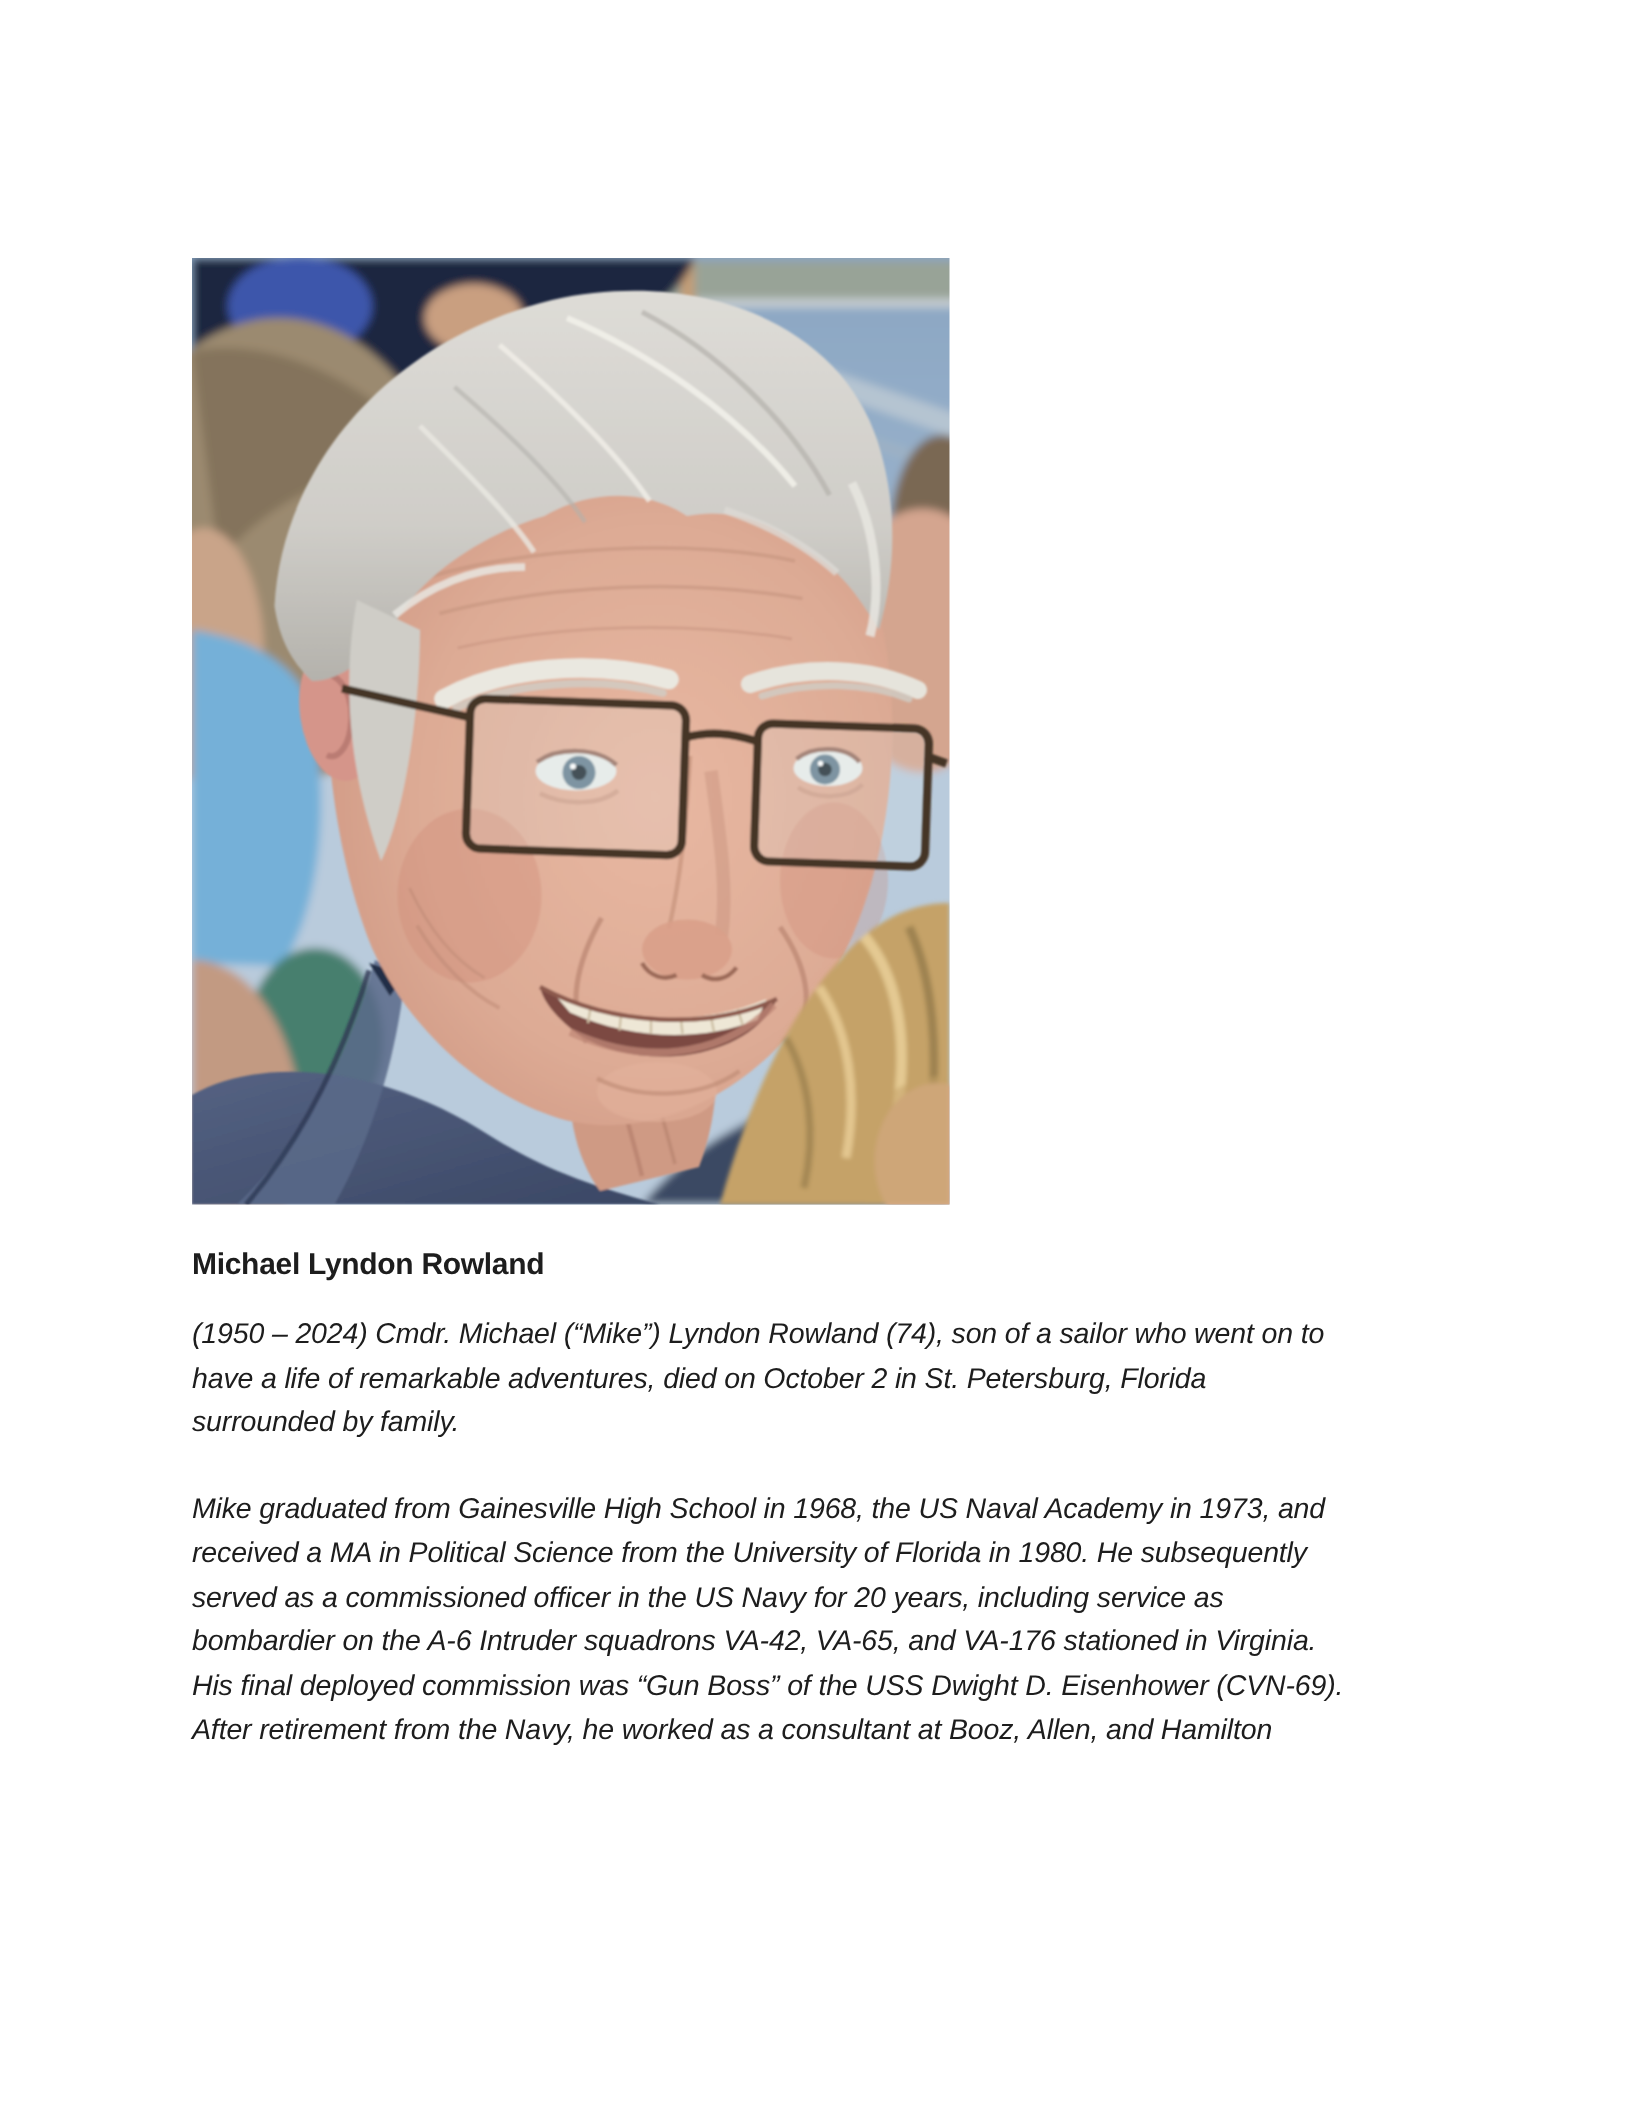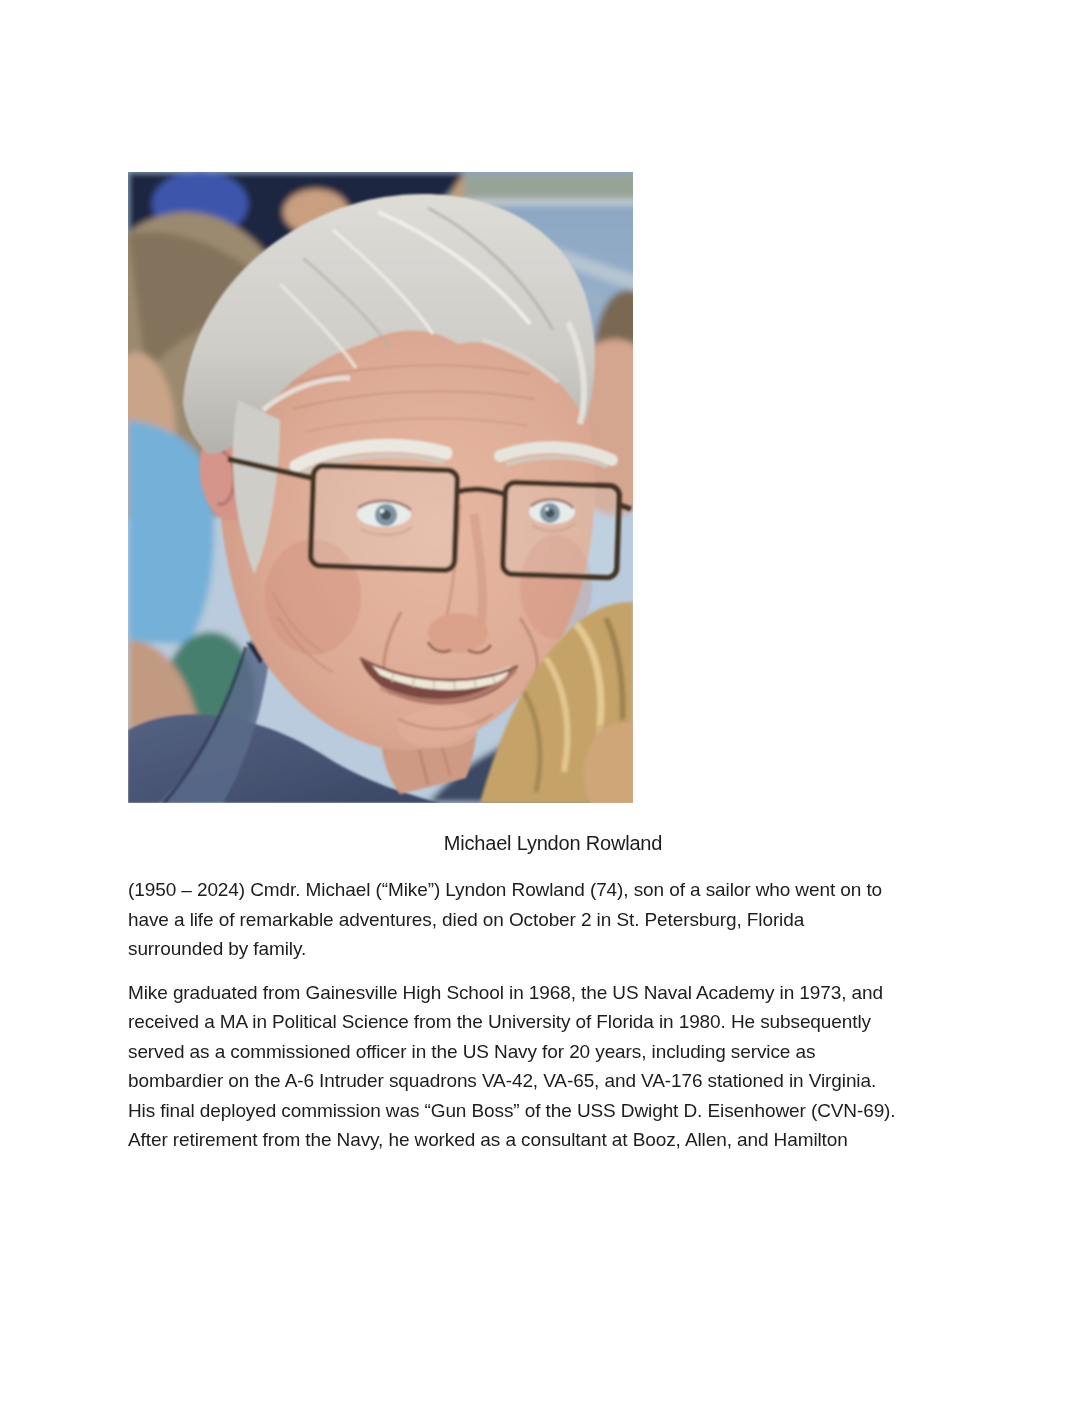--- a/index.html
+++ b/index.html
@@ -5,33 +5,32 @@
   html,body{margin:0;padding:0;}
   body{
     width:1088px;height:1408px;background:#ffffff;
     font-family:"Liberation Sans",sans-serif;color:#1d1d1d;
     overflow:hidden;
   }
   .page{padding:172px 110px 0 128px;}
   figure{margin:0;padding:0;}
   .photo{width:505px;height:631px;display:block;}
   .caption{
-    margin:25px 0 0 0;font-weight:400;font-size:20px;line-height:30px;
+    margin:25px 0 0 0;font-weight:700;font-size:20px;line-height:30px;
     letter-spacing:-0.2px;
-    text-align:center;
   }
   .heading{
     margin:58px 0 0 0;font-weight:700;font-size:20px;line-height:30px;
     letter-spacing:-0.2px;
   }
   .para{
     margin:17px 0 0 0;font-size:19px;line-height:29.5px;
-    white-space:pre-line;max-width:852px;letter-spacing:-0.1px;
-  }
-  .para + .para{margin-top:14px;}
+    white-space:pre-line;max-width:852px;letter-spacing:-0.1px;font-style:italic;
+  }
+  .para + .para{margin-top:28px;}
 </style>
 </head>
 <body>
 
 <div class="page">
 
   <figure>
     <svg class="photo" viewBox="0 0 505 631" aria-hidden="true">
       <defs>
         <clipPath id="frame">

